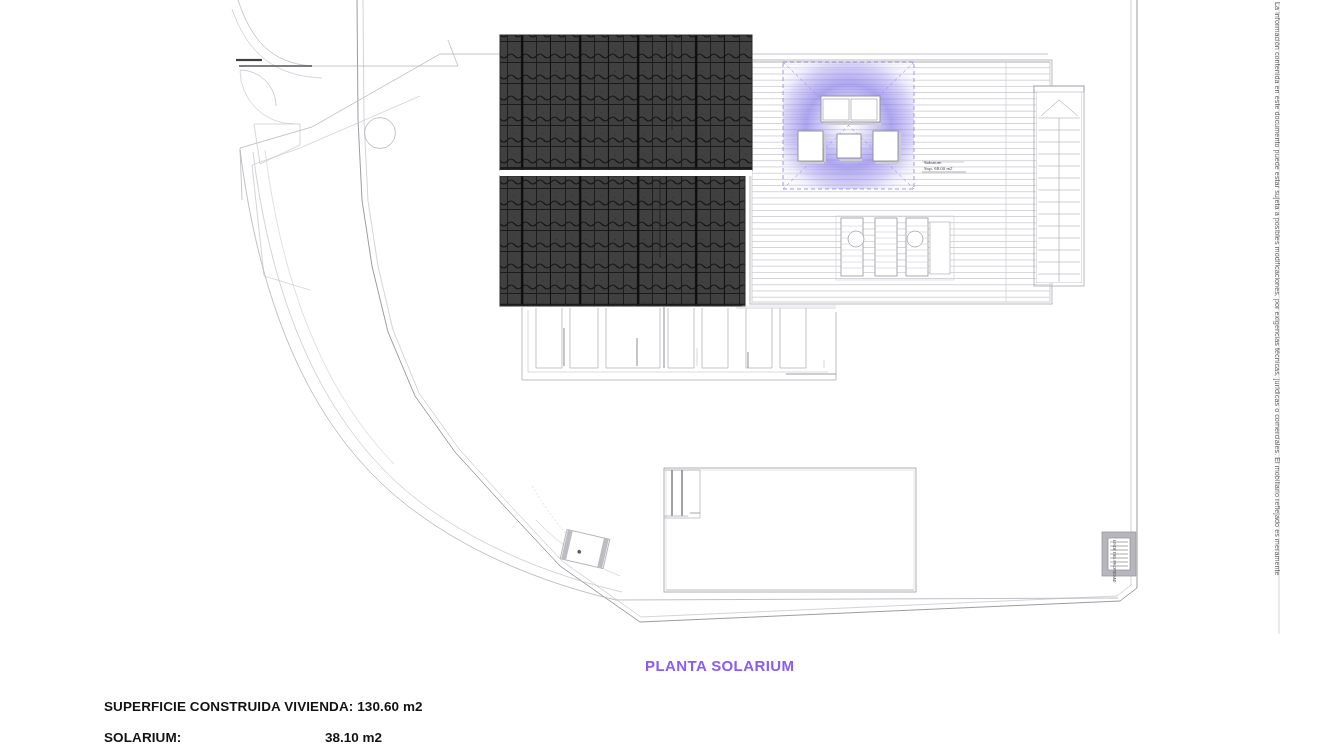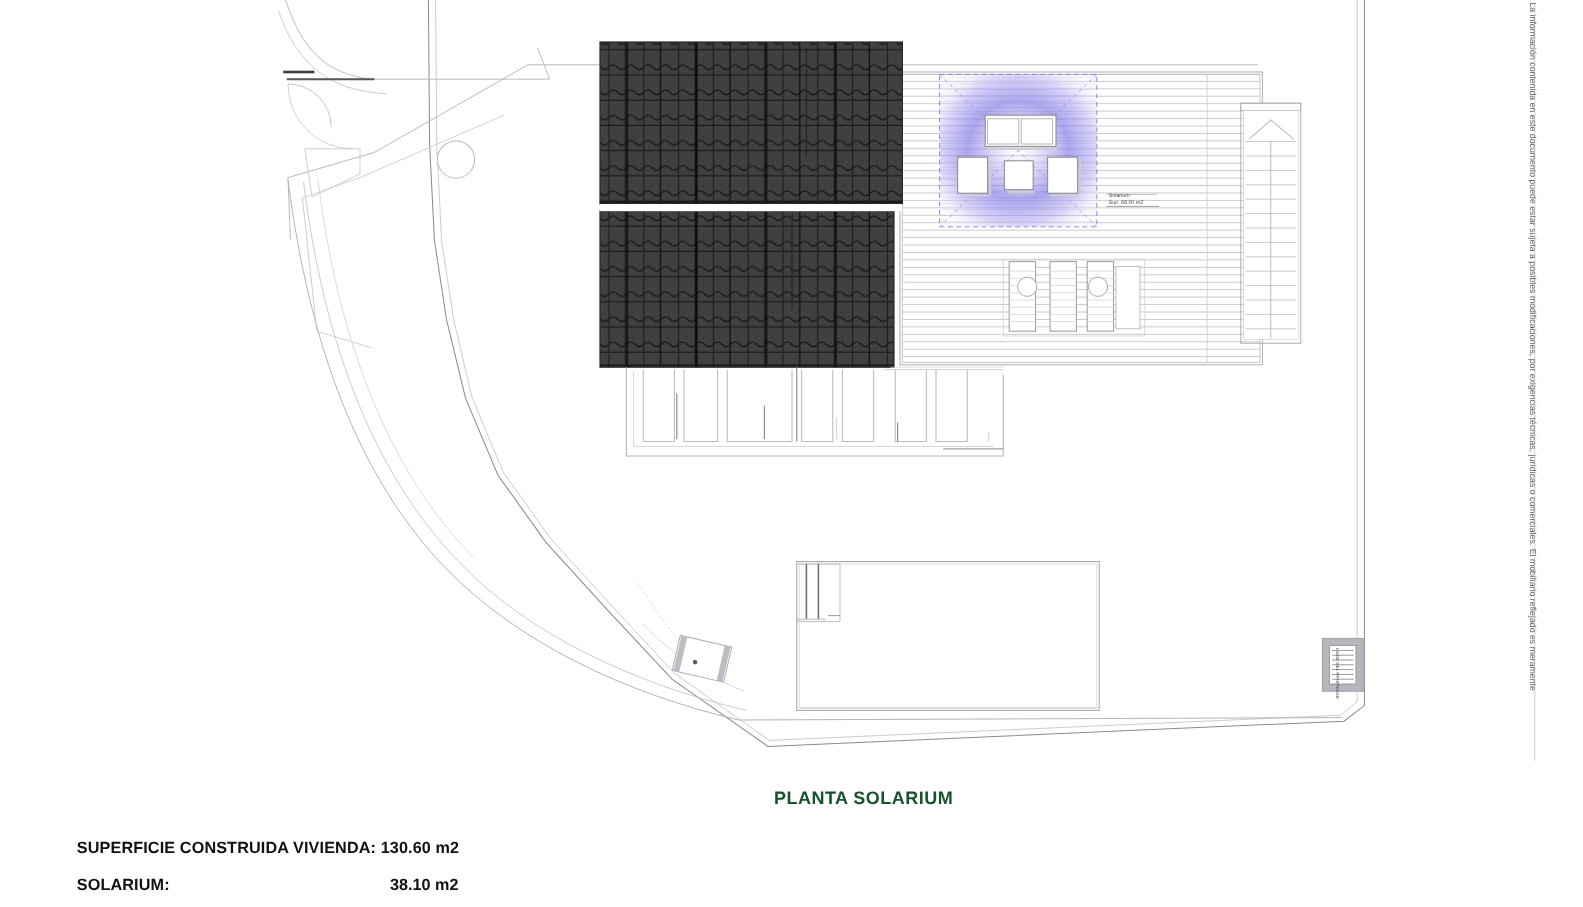--- a/index.html
+++ b/index.html
@@ -23,30 +23,31 @@
     height: 756px;
   }
   
   .plan-title {
     position: absolute;
     left: 645px;
     top: 657px;
     font-size: 15px;
     font-weight: bold;
     letter-spacing: 0.4px;
-    color: #14532d;
+    color: #8b5cf6;
     white-space: nowrap;
   }
   .area-row {
     position: absolute;
     font-size: 13.5px;
     font-weight: bold;
     color: #111111;
     white-space: nowrap;
     letter-spacing: 0.1px;
+    margin-left: 40px;
   }
   .area-row.r1 { left: 64px; top: 699px; }
   .area-row.r2 { left: 64px; top: 730px; }
   .area-value-abs {
     position: absolute;
     font-size: 13.5px;
     font-weight: bold;
     color: #111111;
     white-space: nowrap;
   }

